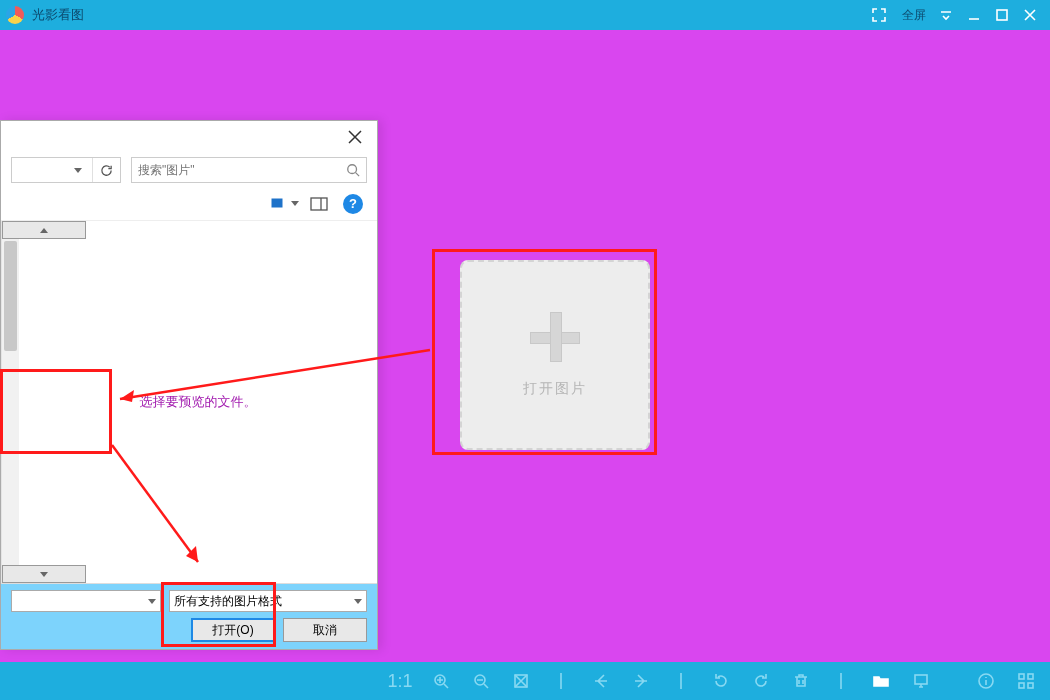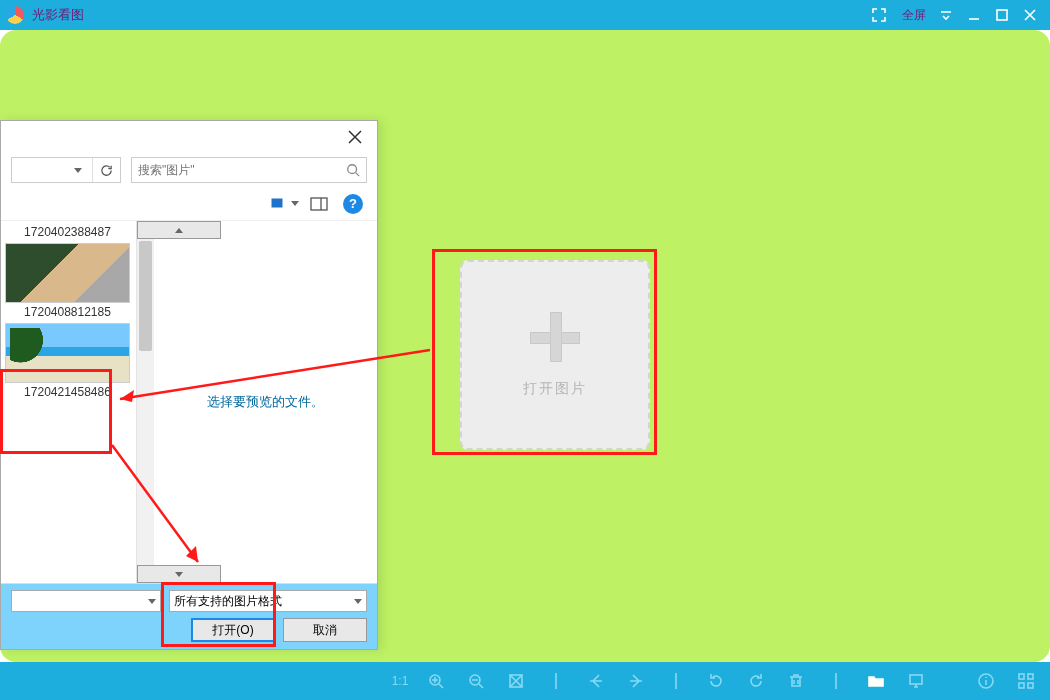--- a/index.html
+++ b/index.html
@@ -2,21 +2,21 @@
 <html><head>
 <meta charset="utf-8">
 <style>
   * { box-sizing: border-box; margin: 0; padding: 0; font-family: "Microsoft YaHei", sans-serif; }
   html, body { width: 1050px; height: 700px; overflow: hidden; background: #fff; }
 
   
   .title-bar {
     height: 30px;
     background: #1eaede;
-    color: #701a75;
+    color: #0c4a6e;
     display: flex;
     align-items: center;
     padding: 0 6px;
     font-size: 13px;
   }
   .title-bar .logo {
     width: 18px; height: 18px; border-radius: 50%;
     background: conic-gradient(#f05a5a 0 33%, #f9d24a 33% 66%, #2aa5e6 66% 100%);
     margin-right: 8px;
   }
@@ -24,22 +24,21 @@
   .title-bar .spacer { flex: 1; }
   .title-bar .tb-btn {
     width: 28px; height: 30px; display:flex; align-items:center; justify-content:center;
     cursor: pointer; color:#fff;
   }
   .title-bar .fs { display:flex; align-items:center; gap:16px; padding:0 6px; font-size:12px; cursor:pointer; }
   .title-bar svg { stroke:#fff; fill:none; stroke-width:1.6; }
 
   .canvas-area {
     position: absolute; top:30px; left:0; right:0; bottom:38px;
-    background: #bef264;
-    border-radius: 16px;
+    background: #d946ef;
   }
 
   
   .drop-zone {
     position:absolute; left:460px; top:230px; 
     width:190px; height:190px;
     border:2px dashed #d4d4d4; border-radius:8px;
     display:flex; flex-direction:column; align-items:center; justify-content:center;
     background:#ededed;
   }
@@ -54,21 +53,21 @@
   .drop-zone .dz-label { margin-top:18px; color:#b5b5b5; font-size:14px; letter-spacing:2px; }
 
   
   .bottom-bar {
     position:absolute; left:0; right:0; bottom:0; height:38px;
     background:#1eaede; display:flex; align-items:center; justify-content:center;
     gap: 0;
   }
   .bottom-bar .bb {
     width:40px; height:38px; display:flex; align-items:center; justify-content:center;
-    color:#88d9f2; cursor:pointer; font-size:12px;
+    color:#88d9f2; cursor:pointer; font-size:18px;
   }
   .bottom-bar .bb svg { stroke:#88d9f2; fill:none; stroke-width:1.6; }
   .bottom-bar .bb.active svg { stroke:#fff; }
   .bottom-bar .bb.txt { width:auto; padding:0 8px; }
   .bottom-bar .right-edge { position:absolute; right:4px; display:flex; }
   .bottom-bar .left-pad { width:270px; }
 
   
   .file-dialog {
     position:absolute; left:0; top:120px; width:378px; height:530px;
@@ -97,21 +96,21 @@
   .fd-thumbs { width:135px; padding:4px; overflow:hidden;}
   .thumb { width:125px; font-size:12px; color:#333; text-align:center; margin-bottom:4px;}
   .thumb .img { width:100%; height:60px; border:1px solid #ccc; background:#888; margin-bottom:2px;}
   .thumb .cap { white-space:nowrap; overflow:hidden; }
   .thumb.food .img { background: linear-gradient(135deg,#2e4d2d 0 40%,#d9b98c 40% 70%,#a8a8a8 70% 100%);}
   .thumb.beach .img { background: linear-gradient(180deg,#79c9ff 0 40%,#2aa5e6 40% 55%,#e7e2c6 55% 100%); position:relative;}
   .thumb.beach .img::before{content:"";position:absolute;left:4px;top:4px;width:35px;height:40px;background:radial-gradient(circle at 30% 30%,#1f5a1f 0 60%,transparent 61%);}
   .scroll-track { width:18px; background:#f1f1f1; border-left:1px solid #e4e4e4; position:relative;}
   .scroll-track .btn { height:18px; display:flex; align-items:center; justify-content:center; color:#888; cursor:pointer;}
   .scroll-track .thumb-handle { position:absolute; left:2px; right:2px; top:20px; height:110px; background:#c8c8c8; border-radius:2px;}
-  .preview-pane { flex:1; display:flex; align-items:center; justify-content:center; color:#0369a1; font-size:13px;}
+  .preview-pane { flex:1; display:flex; align-items:center; justify-content:center; color:#a21caf; font-size:13px;}
 
   .fd-footer { height:66px; background:#7dd3fc; border-top:1px solid #ddd; padding:6px 10px; display:flex; flex-direction:column; gap:6px;}
   .fd-footer .row { display:flex; gap:8px; align-items:center;}
   .combo { border:1px solid #aaa; height:22px; background:#fff; display:flex; align-items:center; font-size:12px; padding:0 4px; }
   .combo.filename { flex:1; max-width:150px; justify-content:flex-end;}
   .combo.filter { flex:1; justify-content:space-between; }
   .btn { height:24px; min-width:84px; border:1px solid #999; background:#e8e8e8; font-size:12px; display:flex; align-items:center; justify-content:center; cursor:pointer;}
   .btn.primary { border:2px solid #1e88e5; background:#e8e8e8; }
   .footer-right { display:flex; gap:10px; justify-content:flex-end;}
   .footer-left-space { width:160px; }
@@ -301,33 +300,20 @@
           <rect x="1" y="1" width="16" height="12"></rect>
           <line x1="11" y1="1" x2="11" y2="13"></line>
         </svg>
     </div>
     <div class="tbbtn">
         <div class="help">?</div>
       </div>
   </div>
 
   <div class="fd-body">
-    <div class="fd-thumbs">
-      <div class="thumb noimg">
-        <div class="cap">1720402388487</div>
-      </div>
-      <div class="thumb food">
-        <div class="img"></div>
-        <div class="cap">1720408812185</div>
-      </div>
-      <div class="thumb beach">
-        <div class="img"></div>
-        <div class="cap">1720421458486</div>
-      </div>
-    </div>
     <div class="scroll-track">
       <div class="btn">
           <span class="chev" style="transform:rotate(180deg)"></span>
         </div>
       <div class="thumb-handle"></div>
       <div class="btn" style="position:absolute;bottom:0;left:0;right:0">
           <span class="chev"></span>
         </div>
     </div>
     <div class="preview-pane">

